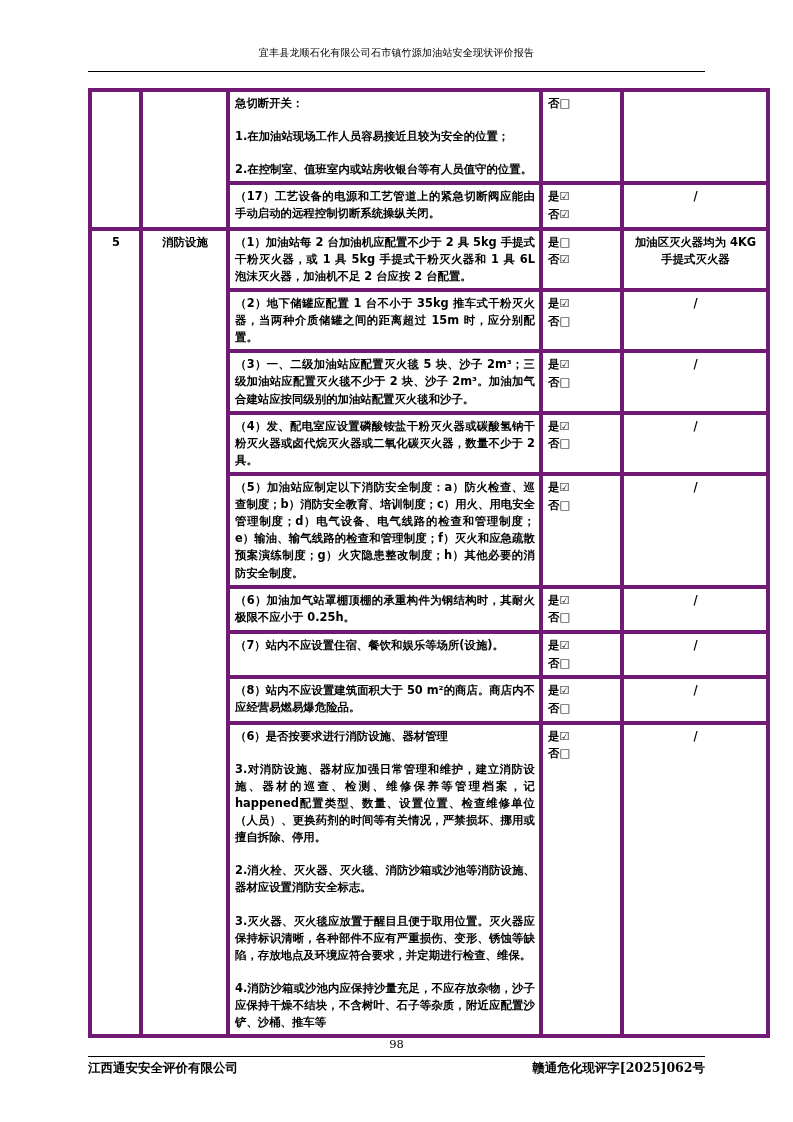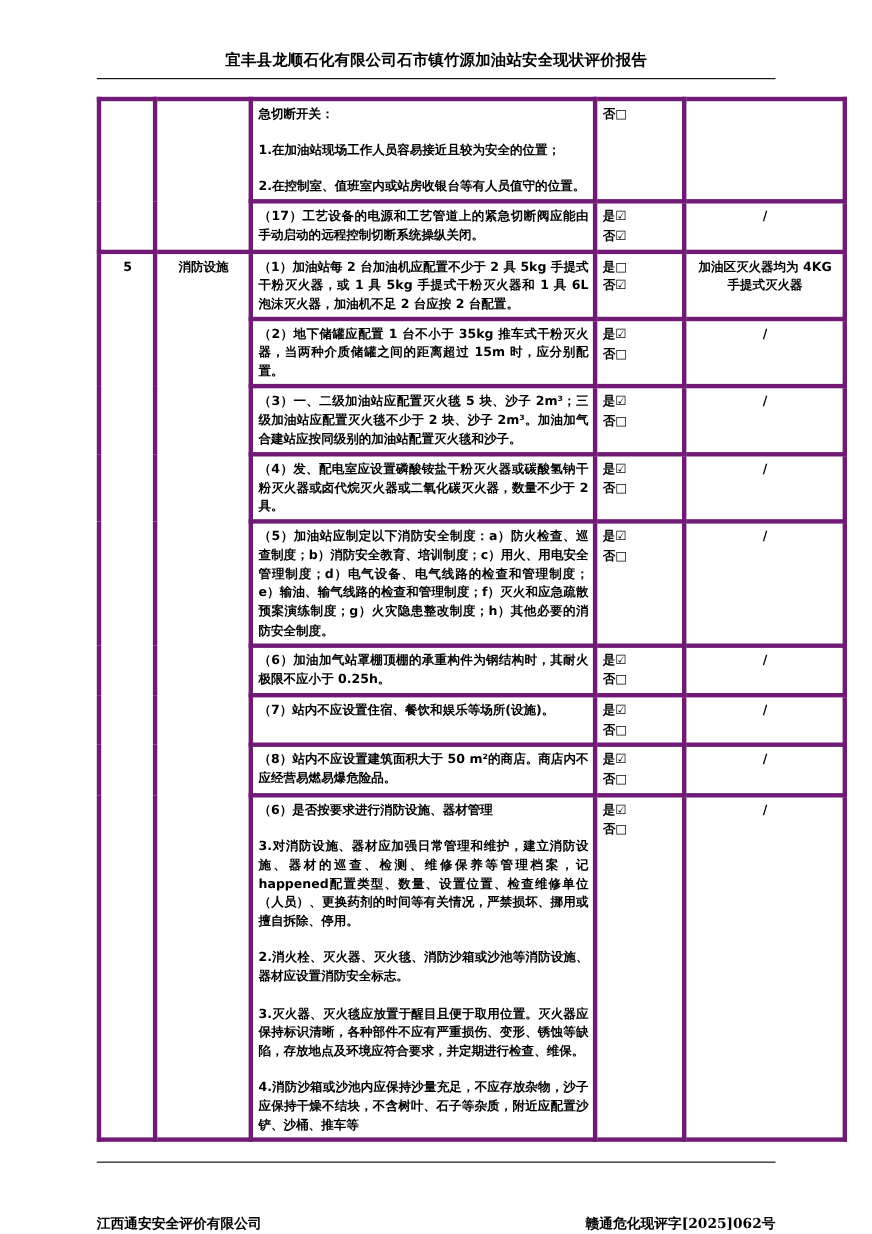--- a/index.html
+++ b/index.html
@@ -20,22 +20,22 @@
     padding: 0;
   }
   
   .doc-header {
     position: absolute;
     top: 46px; left: 88px; right: 88px;
     text-align: center;
   }
   .doc-header .title {
     font-family: "DejaVu Serif", "Liberation Serif", serif;
-    font-weight: bold;
-    font-size: 14px;
+    font-weight: normal;
+    font-size: 10px;
     letter-spacing: 0.2px;
     color: #000;
     padding-bottom: 6px;
   }
   .header-rule {
     position: absolute;
     top: 71px; left: 88px; right: 88px;
     height: 0;
     border-top: 1.6px solid #000;
   }
@@ -89,21 +89,20 @@
   }
   .doc-footer {
     position: absolute;
     top: 1060px; left: 88px; right: 88px;
     display: flex;
     justify-content: space-between;
     align-items: center;
     font-family: "DejaVu Serif", "Liberation Serif", serif;
     font-weight: bold;
     font-size: 12.5px;
-    margin-top: 44px;
   }
 </style>
 </head>
 <body>
 
 <div class="page">
 
   <div class="doc-header">
     <div class="title">宜丰县龙顺石化有限公司石市镇竹源加油站安全现状评价报告</div>
   </div>
@@ -240,19 +239,20 @@
             <div class="check-line">是☑</div>
             <div class="check-line">否□</div>
           </td>
           <td class="c-note slash">/</td>
         </tr>
 
       </tbody>
     </table>
   </div>
 
+  <div class="page-number">98</div>
   <div class="footer-rule"></div>
   <div class="doc-footer">
     <div>江西通安安全评价有限公司</div>
     <div>赣通危化现评字[2025]062号</div>
   </div>
 
 </div>
 
 </body></html>

